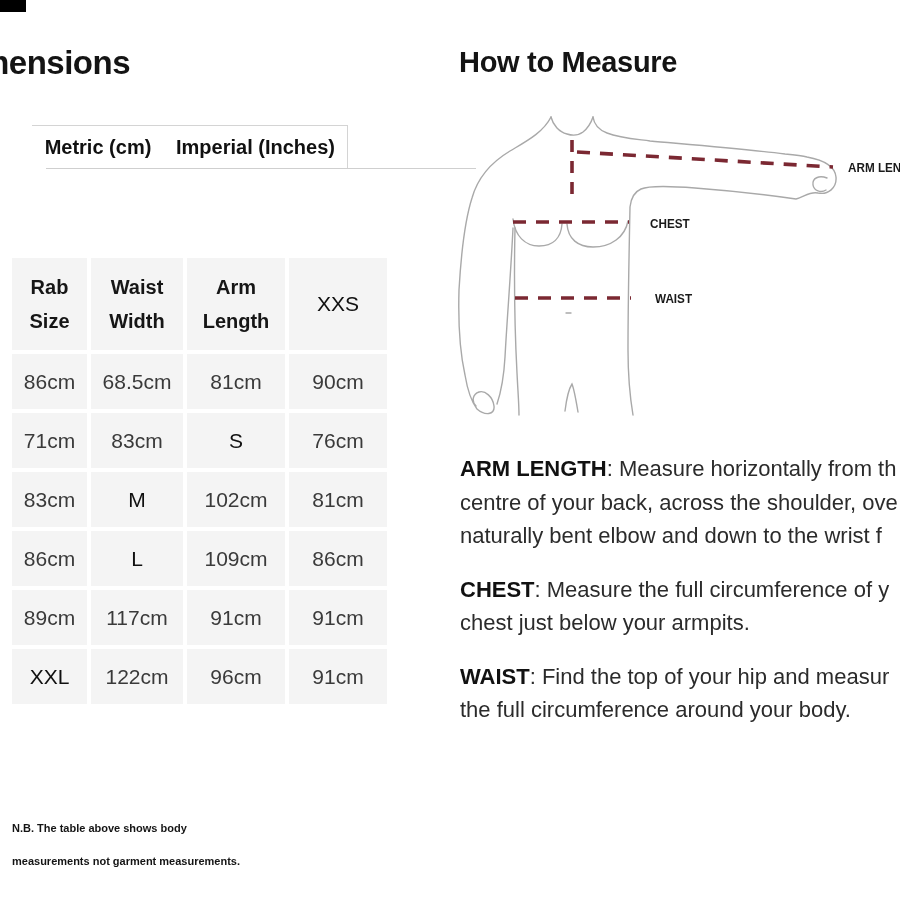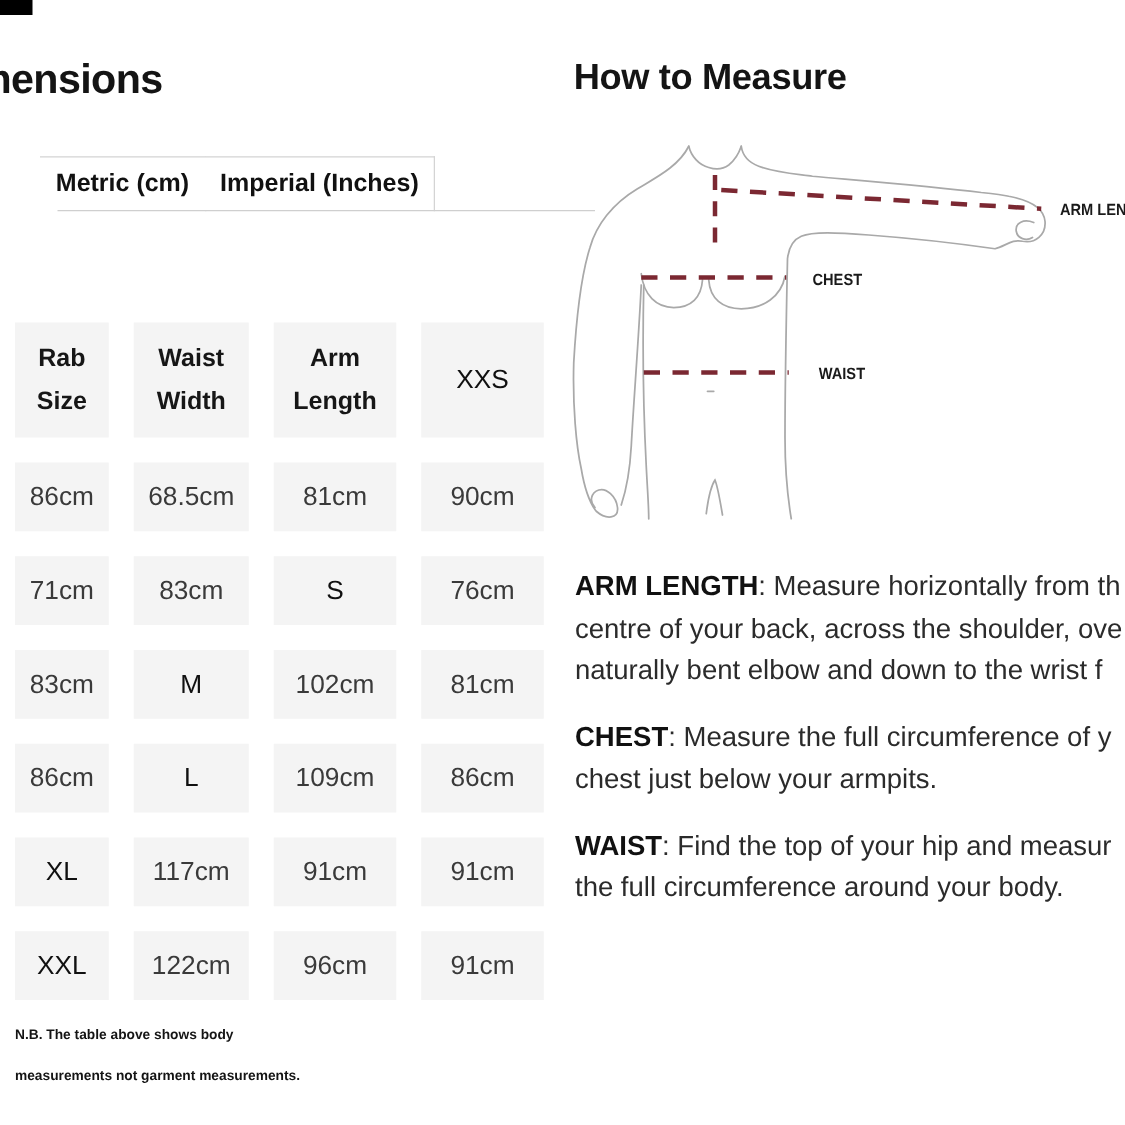--- a/index.html
+++ b/index.html
@@ -20,21 +20,21 @@
   .tab{
     position:absolute;top:0;height:43px;display:flex;align-items:center;justify-content:center;
     font-size:20px;font-weight:bold;border-top:1px solid #d4d4d4;white-space:nowrap;background:#fff;
   }
   .tab.metric{left:-14px;width:132px;border-right:1px solid #d4d4d4;}
   .tab.imperial{left:118px;width:183px;border-right:1px solid #d4d4d4;}
 
   .size-table{
     position:absolute;left:12px;top:258px;
     display:grid;grid-template-columns:75px 92px 98px 98px;
-    grid-template-rows:92px repeat(7,55px);gap:20px;
+    grid-template-rows:92px repeat(7,55px);gap:4px;
   }
   .cell{
     background:#f4f4f4;display:flex;align-items:center;justify-content:center;
     text-align:center;
   }
   .cell.head{font-weight:bold;font-size:20px;line-height:34px;color:#161616;padding:0 6px;}
   .cell.size{font-weight:normal;font-size:21px;color:#101010;}
   .cell.val{font-size:21px;color:#3a3a3a;}
 
   .nb-note{
@@ -93,22 +93,22 @@
   <div class="cell val">83cm</div>
 
   <div class="cell size">M</div>
   <div class="cell val">102cm</div>
   <div class="cell val">81cm</div>
   <div class="cell val">86cm</div>
 
   <div class="cell size">L</div>
   <div class="cell val">109cm</div>
   <div class="cell val">86cm</div>
+  <div class="cell val">89cm</div>
 
-  <div class="cell size">XL</div>
   <div class="cell val">117cm</div>
   <div class="cell val">91cm</div>
   <div class="cell val">91cm</div>
 
   <div class="cell size">XXL</div>
   <div class="cell val">122cm</div>
   <div class="cell val">96cm</div>
   <div class="cell val">91cm</div>
 </div>
 

